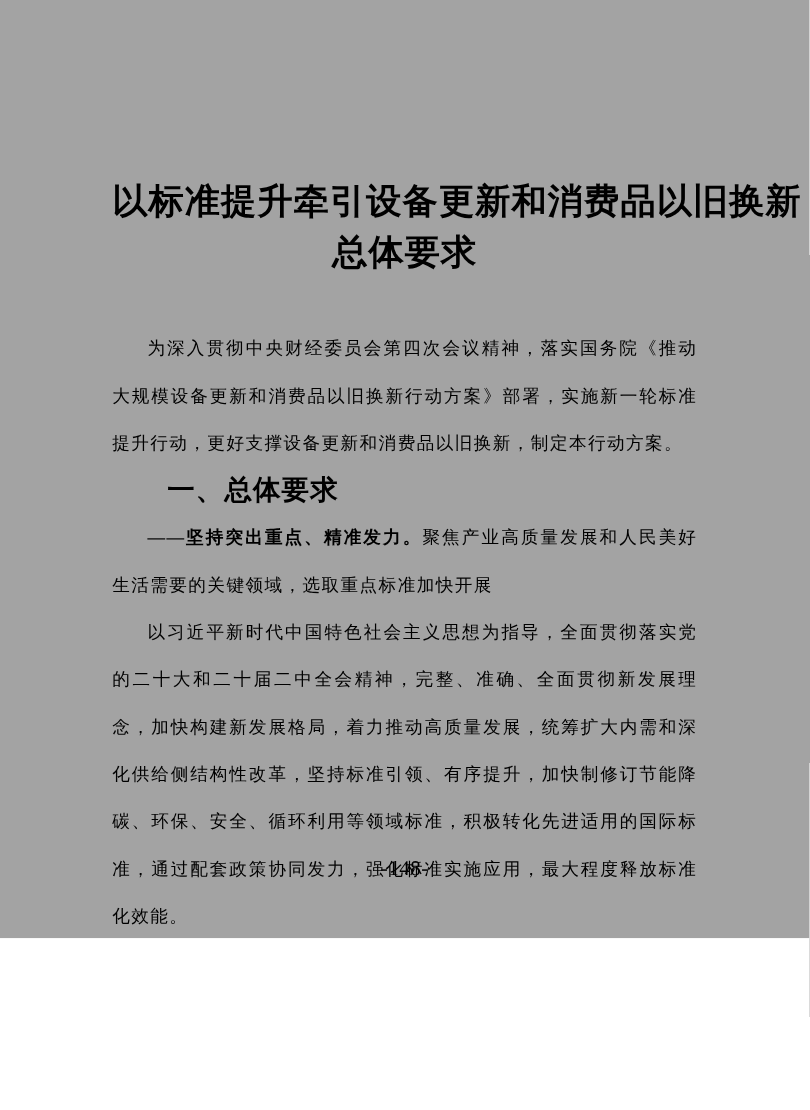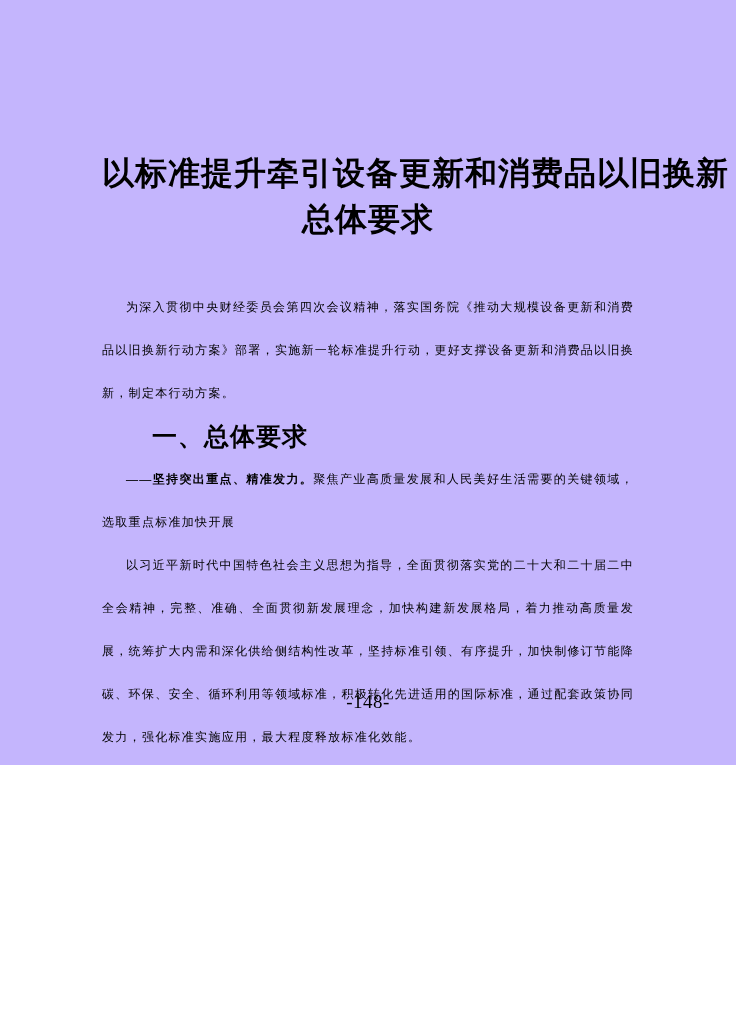--- a/index.html
+++ b/index.html
@@ -3,47 +3,47 @@
 <meta charset="utf-8">
 <style>
   html, body {
     margin: 0;
     padding: 0;
     background: #ffffff;
   }
   .page {
     position: relative;
     width: 736px;
-    height: 765px;
+    height: 853px;
     margin: 0 auto;
-    background: #c4b5fd;
+    background: #a3a3a3;
     color: #000000;
     box-sizing: border-box;
-    padding: 0 102px;
+    padding: 10px 102px;
     overflow: hidden;
   }
   .doc-title {
     margin: 0 0 44px 0;
     padding-top: 150px;
     font-family: "Liberation Sans", "DejaVu Sans", sans-serif;
     font-weight: 700;
     font-size: 32px;
     line-height: 46px;
     letter-spacing: 1px;
     text-align: center;
     color: #000000;
   }
   .title-line {
     display: block;
     white-space: nowrap;
   }
   .body-para {
     margin: 0;
     font-family: "Liberation Serif", "DejaVu Serif", serif;
-    font-size: 12px;
+    font-size: 16px;
     line-height: 43px;
     letter-spacing: 1.3px;
     text-align: justify;
     text-indent: 2em;
     color: #000000;
   }
   .section-heading {
     margin: 0;
     font-family: "Liberation Sans", "DejaVu Sans", sans-serif;
     font-weight: 700;

